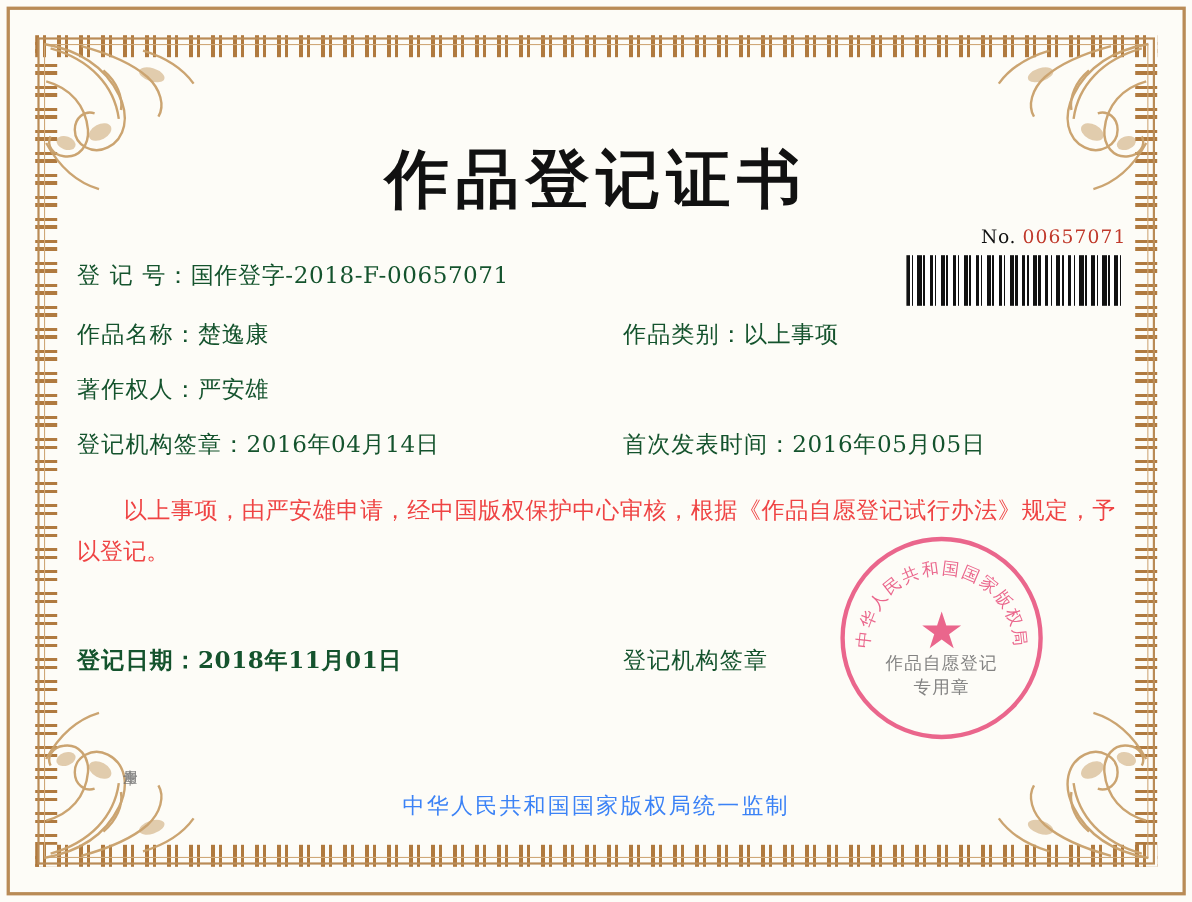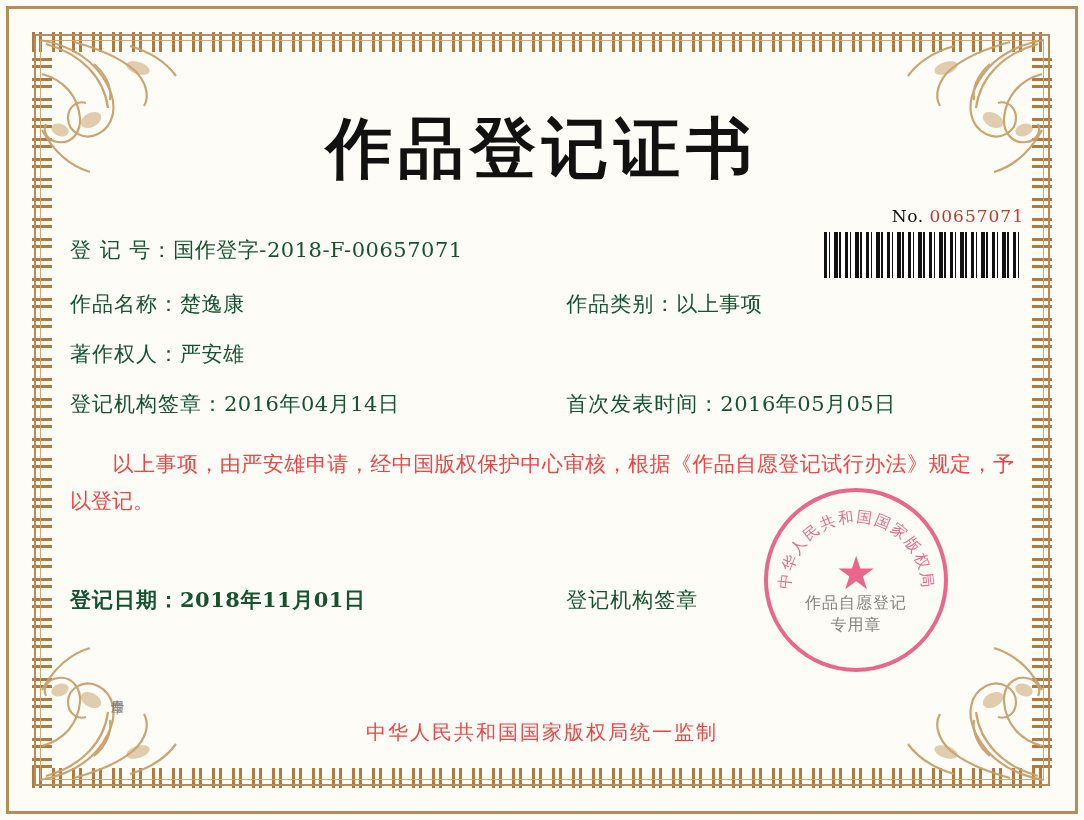--- a/index.html
+++ b/index.html
@@ -83,22 +83,22 @@
   .corner.br { right: 34px; bottom: 34px; transform: scale(-1,-1); }
 
   
   .content {
     position: absolute;
     left: 46px; top: 46px; right: 46px; bottom: 46px;
   }
 
   .title {
     text-align: center;
-    margin-top: 58px;
-    font-size: 66px;
+    margin-top: 79px;
+    font-size: 58px;
     letter-spacing: 6px;
     font-weight: bold;
     color: #111111;
     font-family: "DejaVu Serif", "Liberation Serif", serif;
   }
 
   .serial-block {
     position: absolute;
     right: 14px;
     top: 160px;
@@ -169,21 +169,21 @@
   .footer-row .col-left  { width: 510px; font-weight: bold; }
   .footer-row .col-right { width: 460px; }
 
   .bottom-note {
     position: absolute;
     left: 0; right: 0;
     bottom: 28px;
     text-align: center;
     font-size: 20px;
     letter-spacing: 2px;
-    color: #ef4444;
+    color: #3b82f6;
   }
 
   .vertical-mark {
     position: absolute;
     left: 62px;
     bottom: 82px;
     font-size: 13px;
     color: #6b6b6b;
     writing-mode: vertical-rl;
     letter-spacing: 1px;

